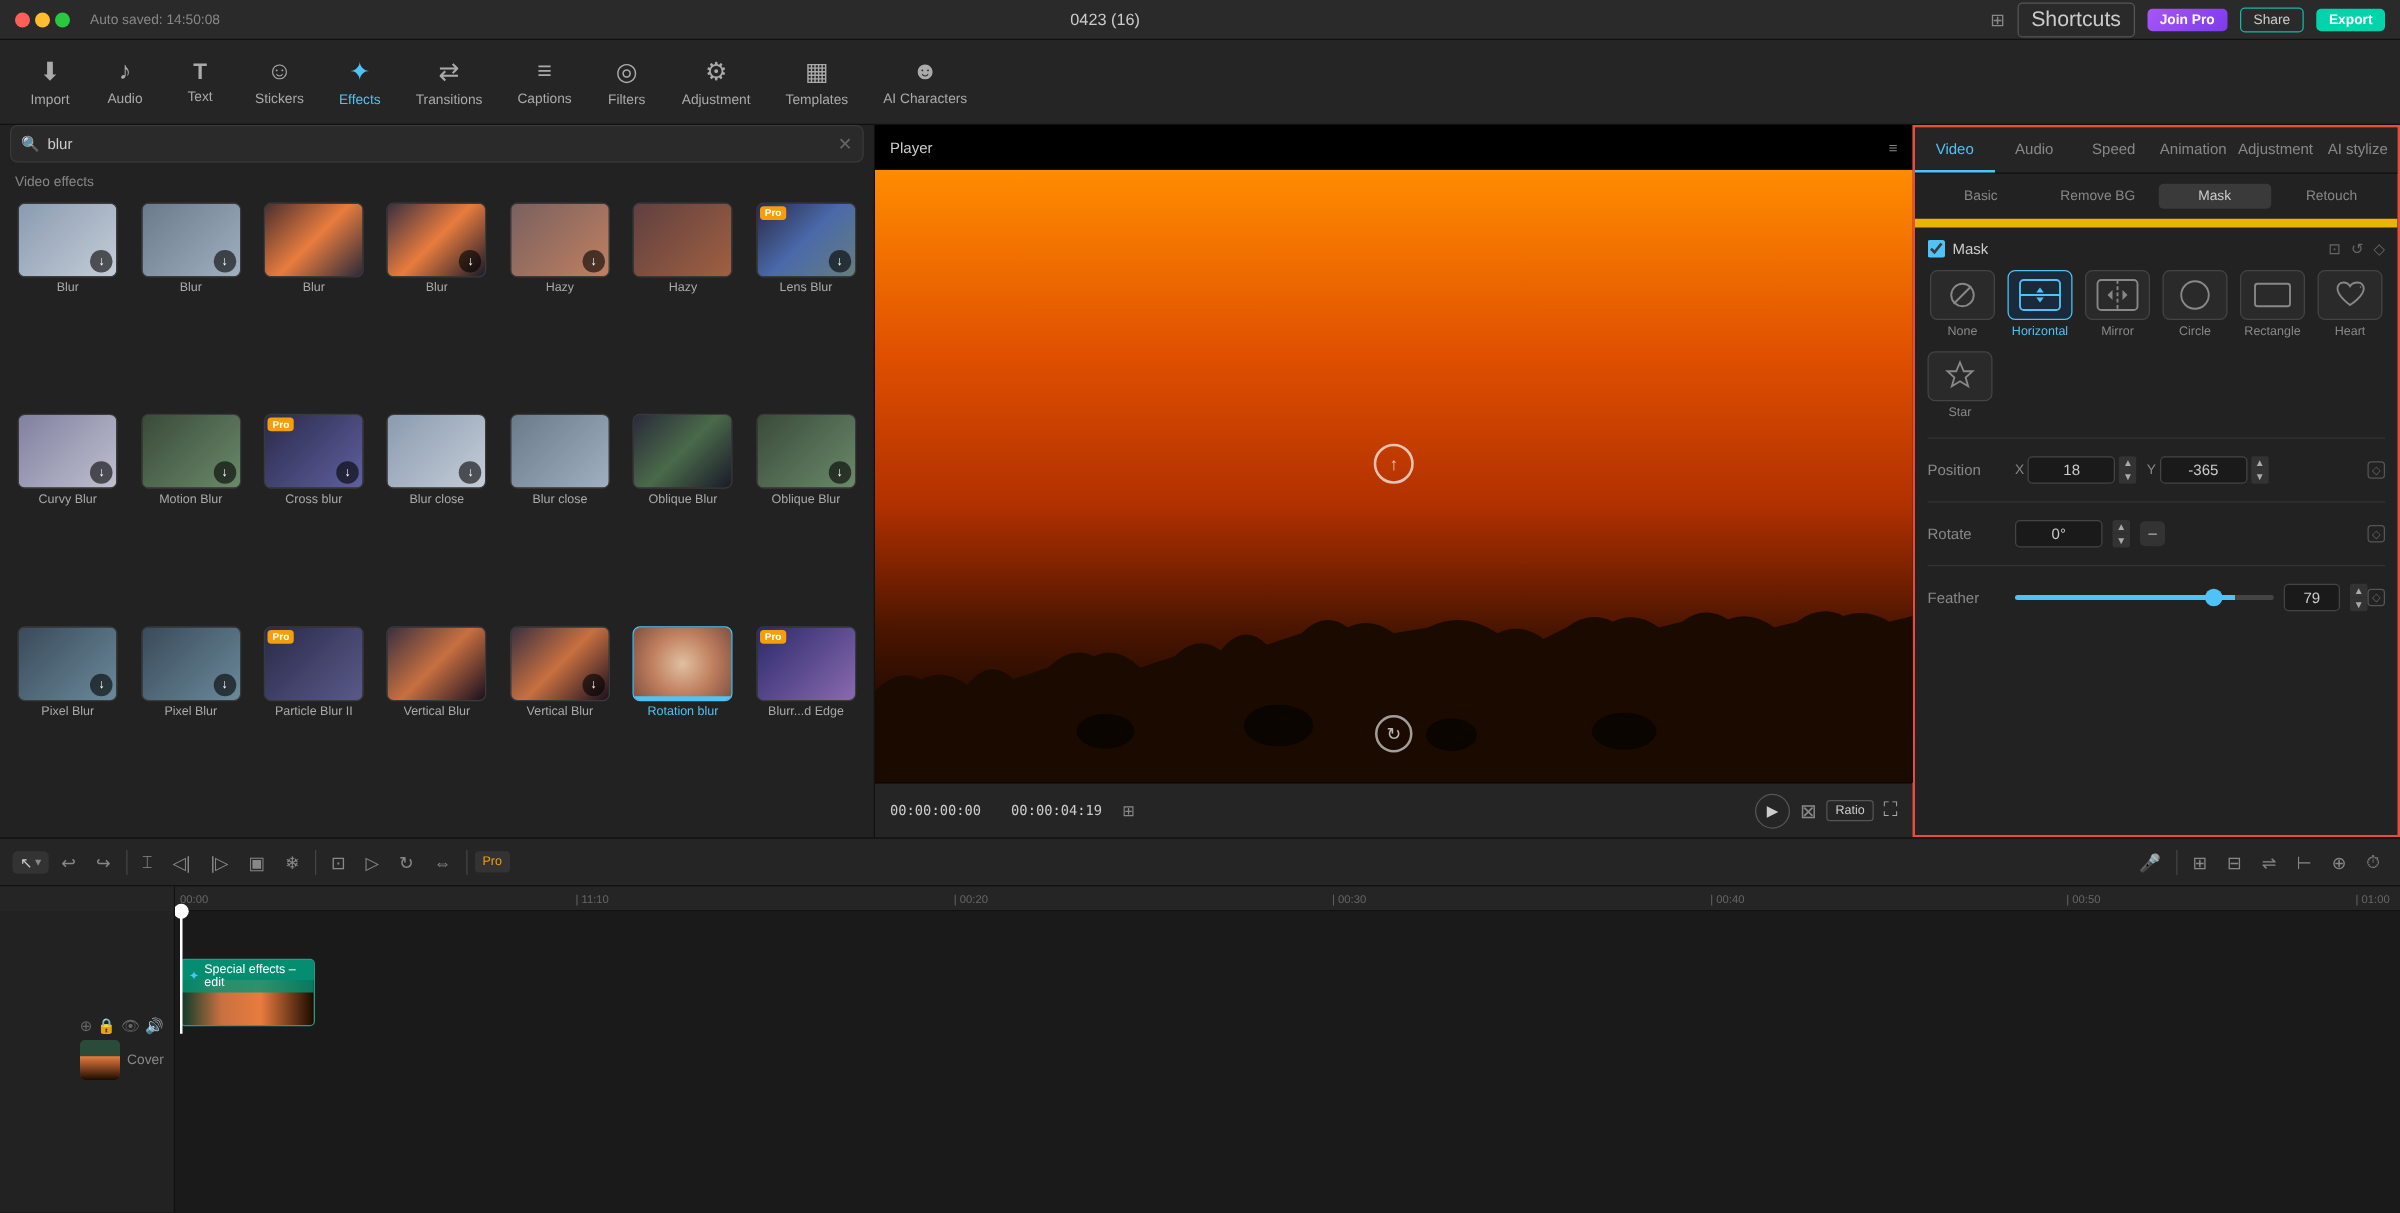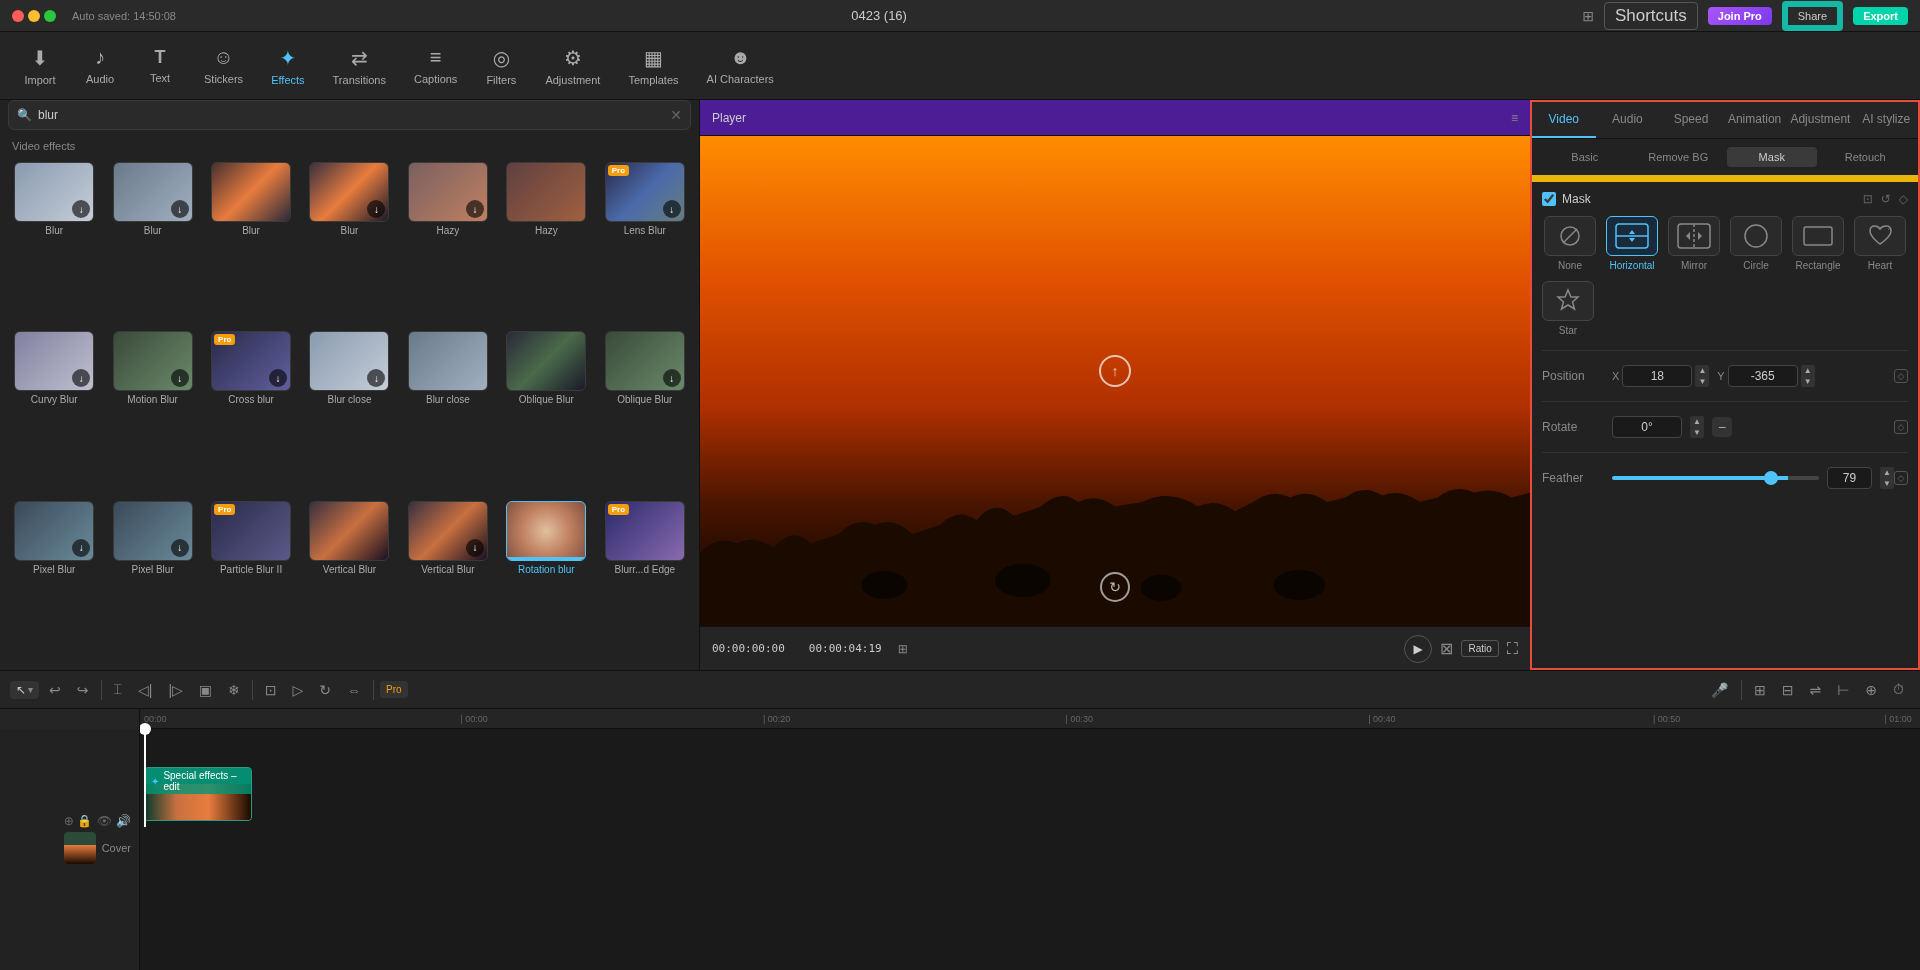--- a/index.html
+++ b/index.html
@@ -10,21 +10,21 @@
     .title-bar-left { display: flex; align-items: center; gap: 8px; }
     .traffic-light { width: 12px; height: 12px; border-radius: 50%; cursor: pointer; }
     .tl-red { background: #ff5f57; }
     .tl-yellow { background: #febc2e; }
     .tl-green { background: #28c840; }
     .auto-saved { color: #888; font-size: 11px; margin-left: 8px; }
     .title-center { color: #ccc; font-size: 13px; font-weight: 500; }
     .title-bar-right { display: flex; align-items: center; gap: 10px; }
     .btn-shortcuts { background: none; border: 1px solid #555; color: #ccc; padding: 3px 10px; border-radius: 4px; cursor: pointer; font-size: 17px; }
     .btn-join-pro { background: linear-gradient(135deg, #a855f7, #7c3aed); border: none; color: #fff; padding: 3px 10px; border-radius: 4px; cursor: pointer; font-size: 11px; font-weight: 600; }
-    .btn-share { background: none; border: 6px solid #14b8a6; color: #ccc; padding: 3px 10px; border-radius: 4px; cursor: pointer; font-size: 11px; }
+    .btn-share { background: none; border: 1px solid #14b8a6; color: #ccc; padding: 3px 10px; border-radius: 4px; cursor: pointer; font-size: 11px; }
     .btn-export { background: #00d4aa; border: none; color: #fff; padding: 3px 10px; border-radius: 4px; cursor: pointer; font-size: 11px; font-weight: 600; }
     .window-controls { display: flex; gap: 4px; }
 
     
     .main-toolbar { height: 68px; background: #252525; display: flex; align-items: center; padding: 0 10px; flex-shrink: 0; border-bottom: 1px solid #111; }
     .toolbar-item { display: flex; flex-direction: column; align-items: center; gap: 4px; padding: 8px 14px; cursor: pointer; border-radius: 6px; color: #aaa; font-size: 11px; min-width: 60px; }
     .toolbar-item.active { color: #4fc3f7; }
     .toolbar-icon { font-size: 20px; }
 
     
@@ -42,21 +42,21 @@
     .effects-grid { display: grid; grid-template-columns: repeat(7, 1fr); gap: 6px; padding: 6px 8px; overflow-y: auto; flex: 1; }
     .effect-item { display: flex; flex-direction: column; align-items: center; gap: 3px; cursor: pointer; }
     .effect-thumb { width: 80px; height: 60px; border-radius: 6px; background: #333; position: relative; overflow: hidden; border: 1px solid #3a3a3a; }
     .effect-thumb .pro-badge { position: absolute; top: 2px; left: 2px; background: #f59e0b; color: #fff; font-size: 8px; padding: 1px 4px; border-radius: 3px; font-weight: 700; }
     .effect-thumb .dl-icon { position: absolute; bottom: 3px; right: 3px; width: 18px; height: 18px; background: rgba(0,0,0,0.6); border-radius: 50%; display: flex; align-items: center; justify-content: center; font-size: 10px; color: #fff; }
     .effect-thumb .selected-bar { position: absolute; bottom: 0; left: 0; right: 0; height: 3px; background: #4fc3f7; }
     .effect-name { font-size: 10px; color: #aaa; text-align: center; white-space: nowrap; overflow: hidden; text-overflow: ellipsis; max-width: 80px; }
 
     
     .center-panel { flex: 1; background: #1a1a1a; display: flex; flex-direction: column; }
-    .player-header { height: 36px; background: #4c1d95; display: flex; align-items: center; padding: 0 12px; justify-content: space-between; border-bottom: 1px solid #111; }
+    .player-header { height: 36px; background: #000000; display: flex; align-items: center; padding: 0 12px; justify-content: space-between; border-bottom: 1px solid #111; }
     .player-title { color: #ccc; font-size: 12px; }
     .player-menu { color: #888; cursor: pointer; }
     .player-area { flex: 1; background: #0a0a0a; display: flex; align-items: center; justify-content: center; position: relative; }
     .player-video { width: 100%; height: 100%; object-fit: contain; background: linear-gradient(to bottom, #e87c3e 0%, #c0471a 40%, #1a0a00 80%, #000 100%); position: relative; }
     .player-overlay-icon { position: absolute; top: 50%; left: 50%; transform: translate(-50%, -50%); color: rgba(255,255,255,0.7); font-size: 24px; cursor: pointer; }
     .player-bottom-icon { position: absolute; bottom: 10px; left: 50%; transform: translateX(-50%); color: rgba(255,255,255,0.7); font-size: 20px; cursor: pointer; }
     .player-controls { height: 44px; background: #252525; display: flex; align-items: center; padding: 0 12px; gap: 8px; border-top: 1px solid #111; }
     .time-display { color: #ccc; font-size: 11px; font-family: monospace; }
     .play-btn { width: 28px; height: 28px; border-radius: 50%; border: 1px solid #555; background: none; color: #ccc; cursor: pointer; display: flex; align-items: center; justify-content: center; font-size: 12px; }
     .player-controls-right { display: flex; align-items: center; gap: 8px; margin-left: auto; }
@@ -606,21 +606,21 @@
             <span class="cover-label">Cover</span>
           </div>
         </div>
       </div>
     </div>
 
     <div class="timeline-content">
 
       <div class="timeline-ruler">
         <span class="ruler-mark" style="left:4px;">00:00</span>
-        <span class="ruler-mark" style="left:18%;">| 00:00</span>
+        <span class="ruler-mark" style="left:18%;">| 11:10</span>
         <span class="ruler-mark" style="left:35%;">| 00:20</span>
         <span class="ruler-mark" style="left:52%;">| 00:30</span>
         <span class="ruler-mark" style="left:69%;">| 00:40</span>
         <span class="ruler-mark" style="left:85%;">| 00:50</span>
         <span class="ruler-mark" style="left:98%;">| 01:00</span>
       </div>
 
       <div class="track-area">
 
         <div class="playhead">

